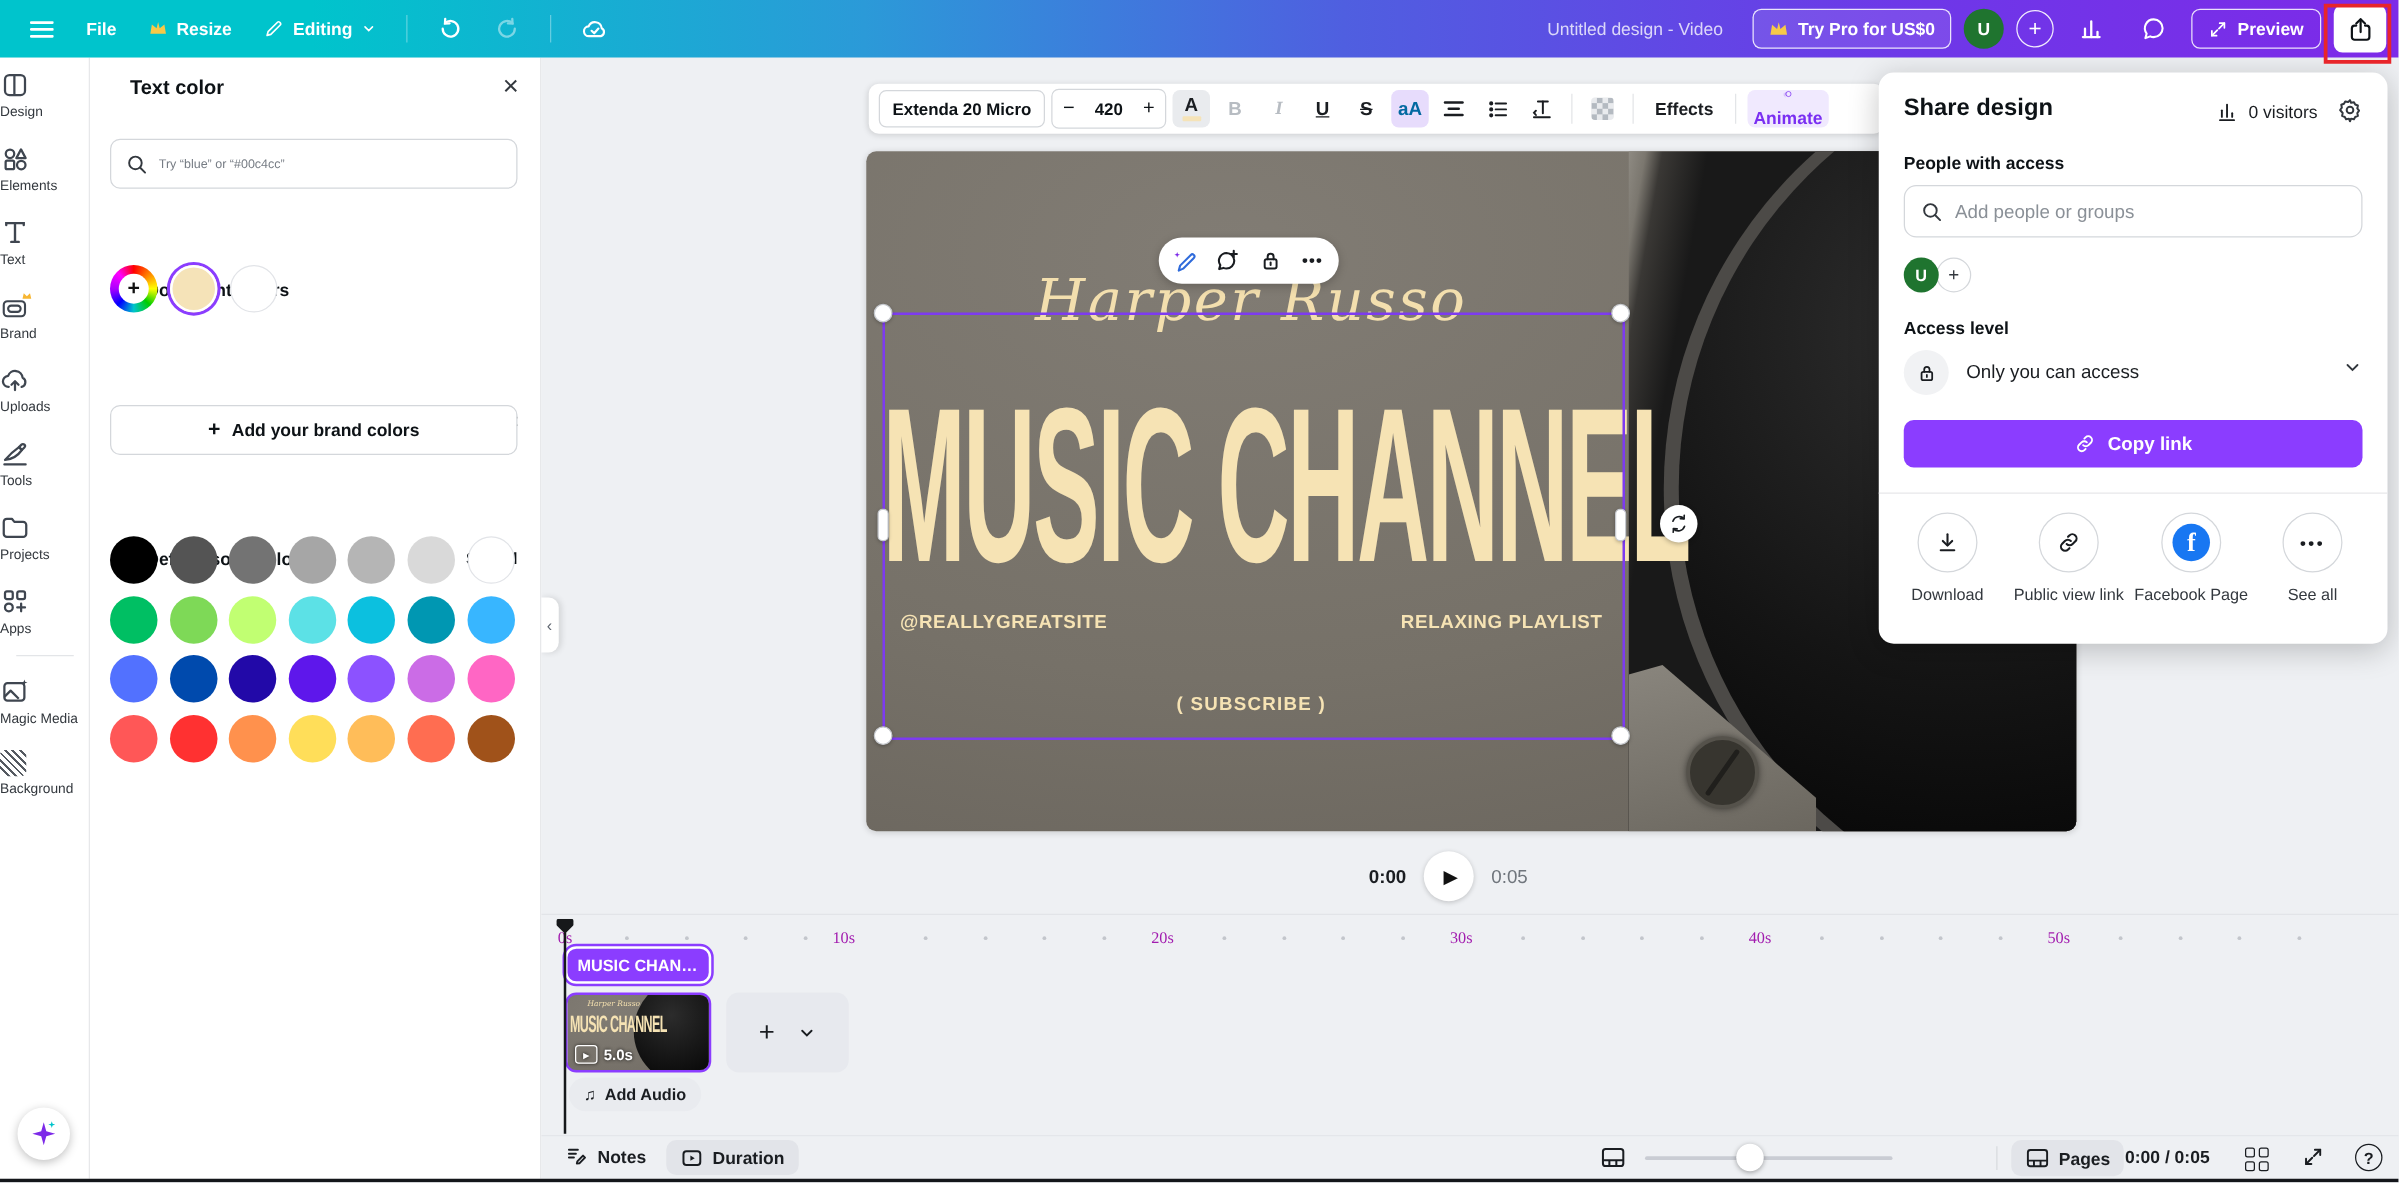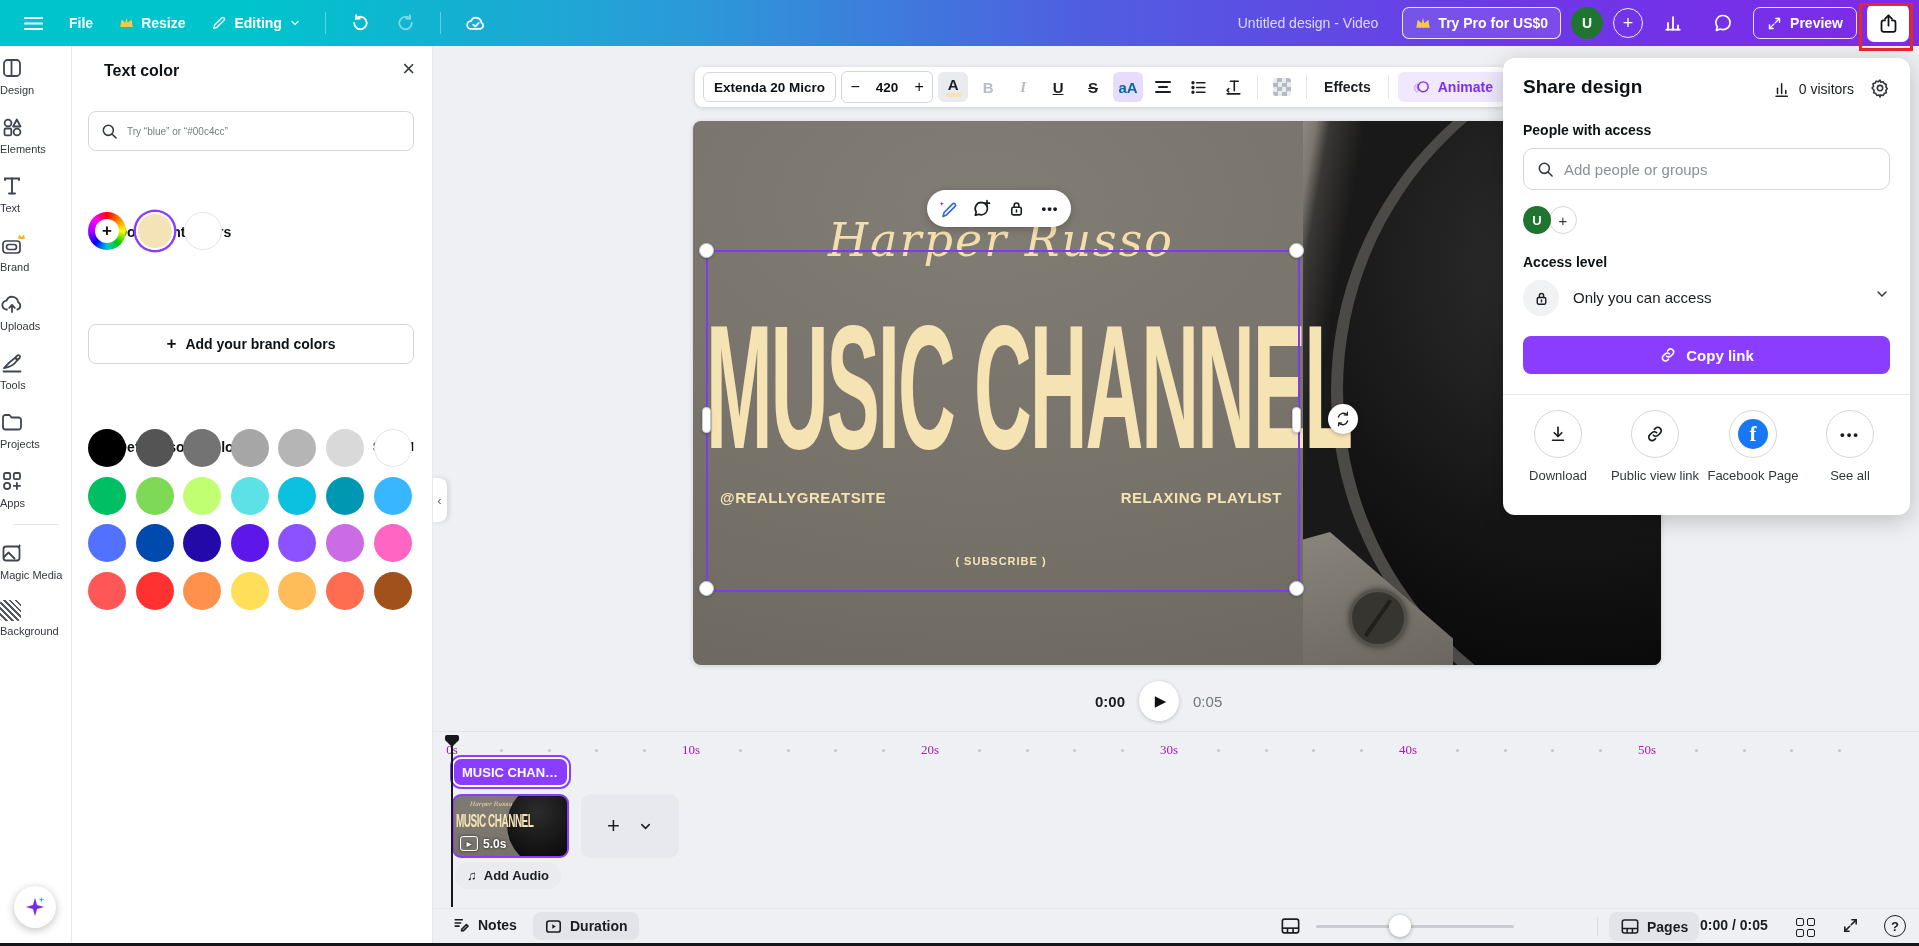--- a/index.html
+++ b/index.html
@@ -75,40 +75,40 @@
   .fmt.case{background:#e7dcfc;color:#0369a1;font-weight:bold;}
   .fmt .u{text-decoration:underline;}
   .fmt .s{text-decoration:line-through;}
   .tool-sep{width:1px;height:24px;background:#e3e5e8;margin:0 4px;flex:none;}
   .icon-lines{display:flex;flex-direction:column;gap:3px;align-items:center;}
   .icon-lines i{display:block;height:2px;background:#1a1d21;border-radius:1px;}
   #checker{width:18px;height:18px;border-radius:3px;
     background-image:conic-gradient(#b4bac1 90deg,#e9ebee 90deg 180deg,#b4bac1 180deg 270deg,#e9ebee 270deg);
     background-size:9px 9px;}
   #fx-label{font-size:14px;font-weight:bold;color:#1a1d21;padding:0 8px;}
-  #animate{display:flex;align-items:center;gap:7px;background:#f0e9fe;border-radius:6px;height:30px;padding:0 16px;
-    color:#7a2ff2;font-size:14px;font-weight:bold;white-space:nowrap;}
+  #animate{display:flex;align-items:center;gap:7px;background:#f0e9fe;border-radius:6px;height:30px;padding:0 5px;
+    color:#7a2ff2;font-size:14px;font-weight:bold;white-space:nowrap;flex-direction:column;}
 
   
   #canvas{position:absolute;left:693px;top:121px;width:968px;height:544px;border-radius:8px;overflow:hidden;z-index:1;
     background:radial-gradient(120% 130% at 30% 15%,#817c74 0%,#767168 48%,#625d56 100%);box-shadow:0 1px 5px rgba(0,0,0,.15);}
   #photo{position:absolute;left:610px;top:0;right:0;bottom:0;background:linear-gradient(100deg,#8e8a82 0%,#7b776f 3%,#3a3835 6%,#191919 14%);}
   #platter-edge{position:absolute;left:28px;top:-90px;width:720px;height:720px;border-radius:50%;background:#4c4a47;}
   #vinyl{position:absolute;left:40px;top:-84px;width:706px;height:706px;border-radius:50%;
     background:radial-gradient(circle at 32% 32%,#2f2f2f 0%,#141414 42%,#050505 70%);}
   #plinth{position:absolute;left:0;bottom:0;width:150px;height:190px;background:linear-gradient(165deg,#938f87,#6b675f);
     clip-path:polygon(0 100%,100% 100%,100% 86%,18% 30%,0 34%);}
   #knob{position:absolute;left:46px;bottom:18px;width:52px;height:52px;border-radius:50%;background:#37352f;
     border:3px solid #55524b;box-shadow:0 0 6px rgba(0,0,0,.5);}
   #knob:after{content:"";position:absolute;left:50%;top:4px;bottom:4px;width:4px;margin-left:-2px;background:#201f1c;border-radius:2px;transform:rotate(35deg);}
   .cv-text{position:absolute;left:13px;width:590px;text-align:center;color:#f6e3b4;}
   #script-name{top:92px;font-family:"DejaVu Serif",serif;font-style:italic;font-size:46px;letter-spacing:2px;color:#f3dfae;}
   #big-title{top:180px;font-size:80px;font-weight:bold;letter-spacing:-2px;line-height:1;transform:scaleY(2.2);transform-origin:top;white-space:nowrap;}
   #handle-row{top:368px;display:flex;justify-content:space-between;padding:0 14px;box-sizing:border-box;font-size:15px;font-weight:bold;letter-spacing:.5px;}
-  #subscribe{top:434px;font-size:11px;font-weight:bold;letter-spacing:1px;}
+  #subscribe{top:434px;font-size:15px;font-weight:bold;letter-spacing:1px;}
 
   
   #selection{position:absolute;left:706px;top:250px;width:590px;height:338px;border:2px solid #7d3bf0;z-index:6;pointer-events:none;}
   .handle{position:absolute;background:#fff;border:1px solid #c6c9ce;box-shadow:0 1px 3px rgba(0,0,0,.25);z-index:6;}
   .h-corner{width:13px;height:13px;border-radius:50%;}
   .h-side{width:7px;height:24px;border-radius:4px;}
   #rotate-handle{position:absolute;left:1328px;top:404px;width:30px;height:30px;border-radius:50%;background:#fff;z-index:6;
     box-shadow:0 1px 4px rgba(0,0,0,.3);display:flex;align-items:center;justify-content:center;color:#1a1d21;}
   #mini-toolbar{position:absolute;left:927px;top:190px;width:144px;height:37px;background:#fff;border-radius:19px;z-index:6;
     box-shadow:0 2px 8px rgba(0,0,0,.22);display:flex;align-items:center;justify-content:space-evenly;}
@@ -691,21 +691,21 @@
 
   <div id="player">
     <span id="play-cur">0:00</span>
     <button id="play-btn">▶</button>
     <span id="play-total">0:05</span>
   </div>
 
   <div id="tl-sep"></div>
   <div id="ruler">
       <span class="ruler-lbl" style="left: 452px;">0s</span>
-      <span class="ruler-lbl" style="left: 691px;">10s</span>
+      <span class="ruler-lbl" style="left: 675px;">10s</span>
       <span class="ruler-lbl" style="left: 930px;">20s</span>
       <span class="ruler-lbl" style="left: 1169px;">30s</span>
       <span class="ruler-lbl" style="left: 1408px;">40s</span>
       <span class="ruler-lbl" style="left: 1647px;">50s</span>
       <span class="ruler-dot" style="left: 499.8px;"></span>
       <span class="ruler-dot" style="left: 547.6px;"></span>
       <span class="ruler-dot" style="left: 595.4px;"></span>
       <span class="ruler-dot" style="left: 643.2px;"></span>
       <span class="ruler-dot" style="left: 738.8px;"></span>
       <span class="ruler-dot" style="left: 786.6px;"></span>

